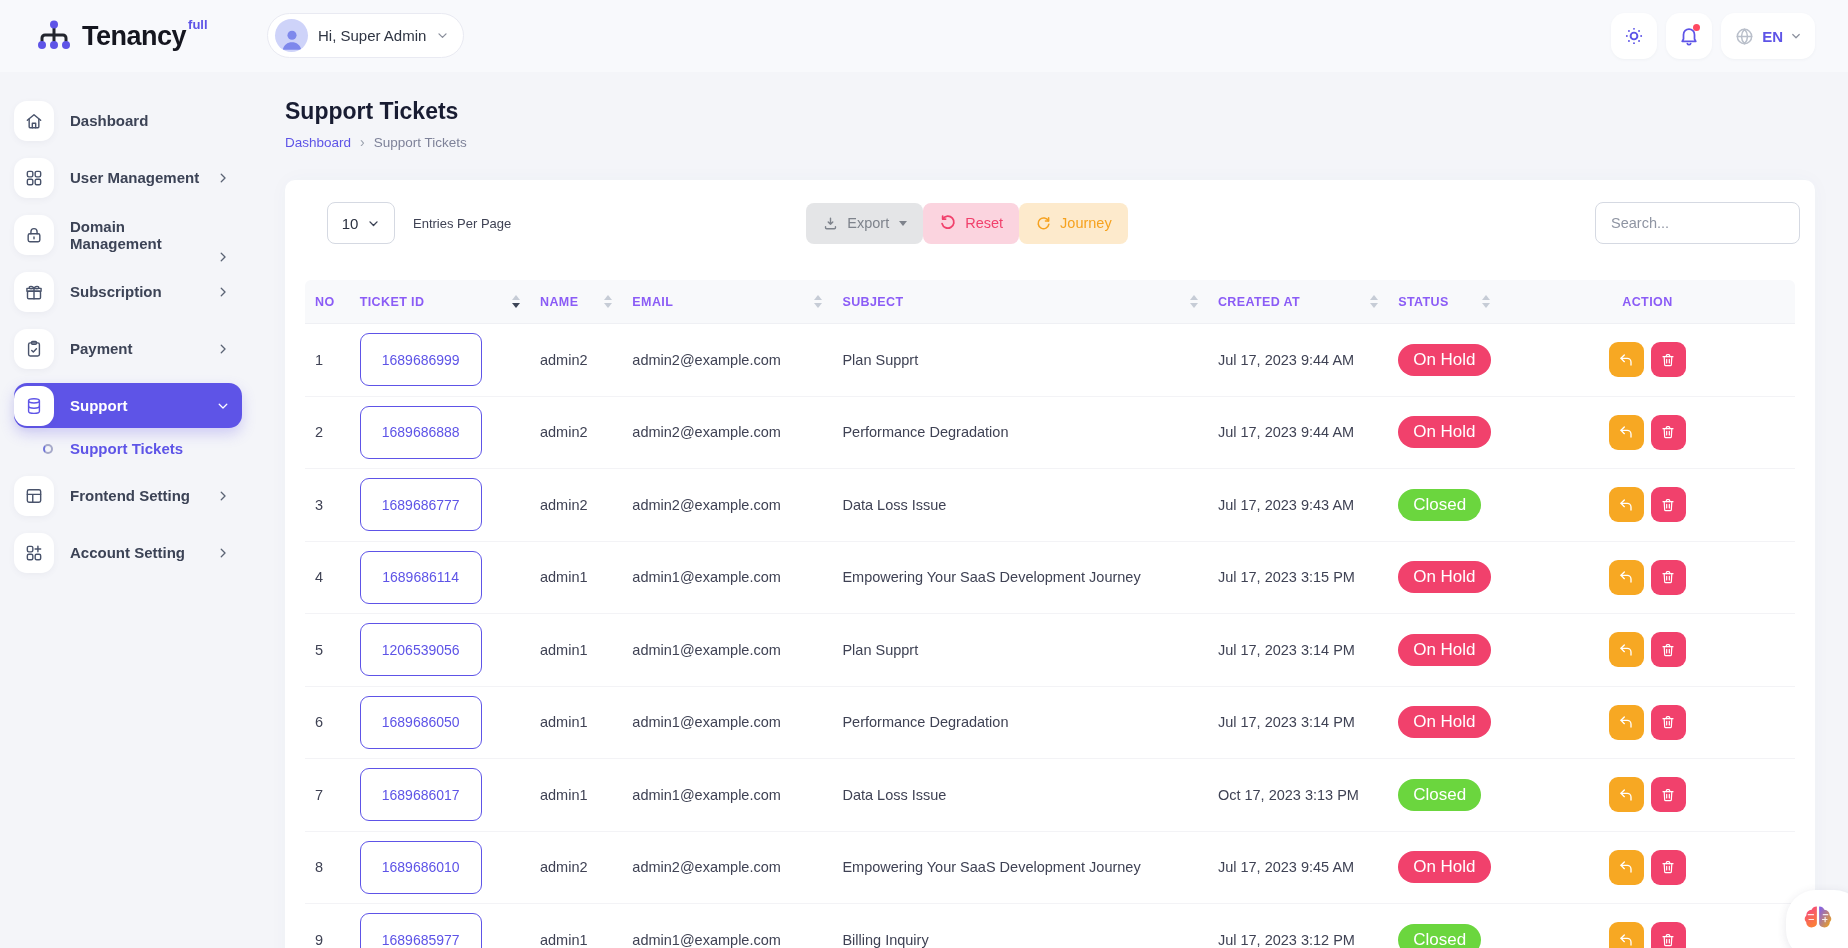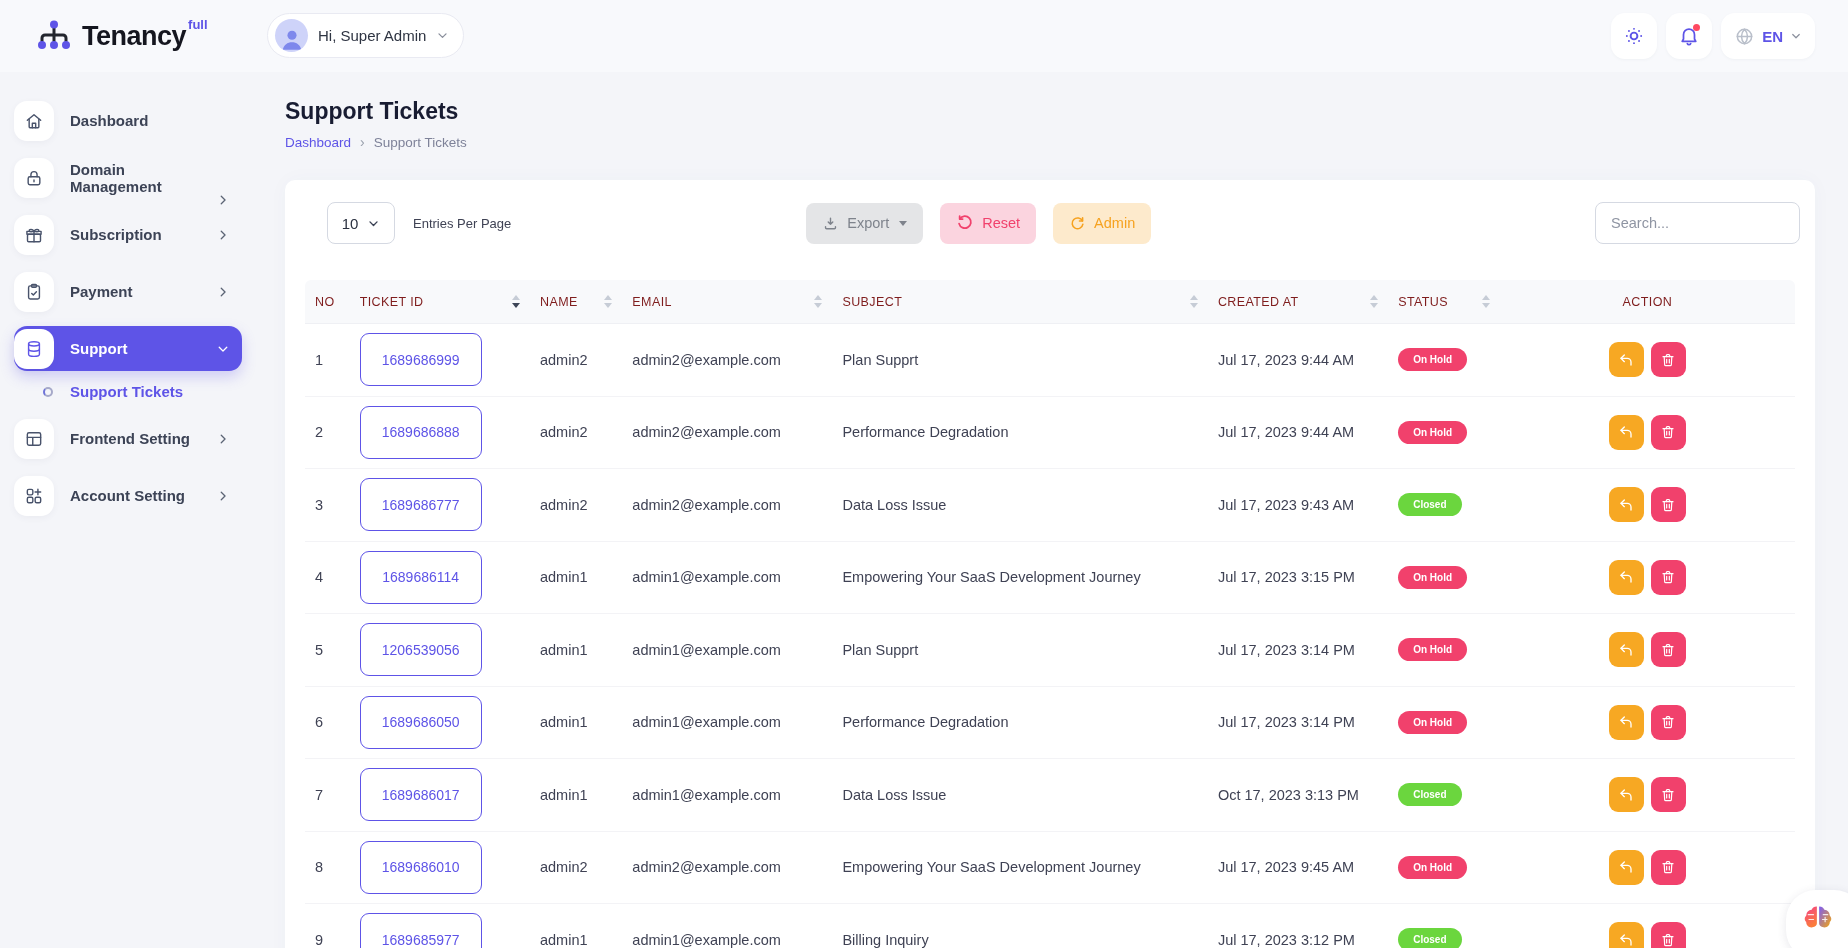--- a/index.html
+++ b/index.html
@@ -64,51 +64,51 @@
   .bc-sep{color:#9aa0ad;font-size:14px;}
   .bc-cur{color:var(--muted);}
 
   
   .card{margin-top:30px;background:#fff;border-radius:10px;box-shadow:0 0 20px rgba(76,87,125,.03);height:900px;}
   .controls{display:flex;align-items:center;padding:22px 15px 0 42px;}
   .pp-select{width:68px;height:42px;border:1px solid #d5d9e2;border-radius:8px;background:#fff;display:flex;
     align-items:center;justify-content:center;gap:9px;font-size:15px;color:#2b3140;cursor:pointer;}
   .pp-select .sel-chev{color:#3c4356;}
   .entries-label{margin-left:18px;font-size:13px;color:var(--body);}
-  .btn-group{display:flex;gap:17px;margin-left:295px;}
+  .btn-group{display:flex;margin-left:295px;}
   .btn{height:41px;border:none;border-radius:8px;display:flex;align-items:center;gap:8px;padding:0 16px;
     font-size:14.5px;font-weight:500;cursor:pointer;font-family:inherit;}
   .btn-export{background:#e4e5e7;color:#7e838c;}
   .btn-export .caret{width:0;height:0;border-left:4.5px solid transparent;border-right:4.5px solid transparent;
     border-top:5px solid #7e838c;margin-left:2px;}
   .btn-reset{background:#fbd4df;color:var(--pink);}
   .btn-reload{background:#fdeacc;color:#f6a21f;}
   .search{margin-left:auto;width:205px;height:42px;border:1px solid #d5d9e2;border-radius:8px;padding:0 15px;
     font-size:14.5px;color:var(--body);outline:none;background:#fff;font-family:inherit;}
   .search::placeholder{color:#8f95a3;}
 
   
   .table{margin-top:36px;padding:0 20px;--cols:3% 12.1% 6.2% 14.1% 25.2% 12.1% 7.5% 19.8%;}
   .thead{display:grid;grid-template-columns:var(--cols);height:44px;align-items:center;background:#f8f9fb;
     border-radius:6px 6px 0 0;border-bottom:1px solid #eff0f4;}
-  .th{display:flex;align-items:center;font-size:12.5px;font-weight:400;color:#7f1d1d;letter-spacing:.4px;padding-left:10px;cursor:default;}
+  .th{display:flex;align-items:center;font-size:12.5px;font-weight:700;color:#8b5cf6;letter-spacing:.4px;padding-left:10px;cursor:default;}
   .th.sortable{cursor:pointer;}
   .th.c-action{justify-content:center;padding-left:0;}
   .sort{margin-left:auto;margin-right:10px;display:flex;flex-direction:column;align-items:center;}
   .sort i{display:block;width:0;height:0;border-left:4.5px solid transparent;border-right:4.5px solid transparent;}
   .sort .up{border-bottom:5px solid #c6ccd6;margin-bottom:2.5px;}
   .sort .dn{border-top:5px solid #c6ccd6;}
   .sort .dn.on{border-top-color:#3d4657;}
   .tr{display:grid;grid-template-columns:var(--cols);height:72.5px;align-items:center;border-bottom:1px solid #f3f3f6;
     font-size:14.5px;color:var(--body);}
   .td{padding-left:10px;}
   .td.c-action{display:flex;justify-content:center;gap:7px;padding-left:0;}
   .ticket-btn{background:#fff;border:1px solid var(--primary);color:var(--primary);border-radius:9px;height:53px;
     width:122px;font-size:14px;display:flex;align-items:center;justify-content:center;cursor:pointer;font-family:inherit;}
-  .badge{display:inline-block;color:#fff;font-size:10px;font-weight:700;padding:6px 15px;border-radius:999px;}
+  .badge{display:inline-block;color:#fff;font-size:17px;font-weight:400;padding:6px 15px;border-radius:999px;}
   .act{width:35px;height:35px;border:none;border-radius:9px;display:flex;align-items:center;justify-content:center;
     cursor:pointer;color:#fff;}
   .act-reply{background:var(--amber);}
   .act-del{background:var(--pink);}
 
   
   .ext-badge{position:absolute;right:-16px;bottom:-12px;width:78px;height:70px;background:#fff;border-radius:30px;
     display:flex;align-items:center;justify-content:center;padding-right:14px;padding-bottom:8px;
     box-shadow:0 2px 10px rgba(60,60,90,.12);cursor:pointer;}
 </style>
@@ -184,20 +184,36 @@
             <path d="M4 11.2 12 4.4l8 6.8"></path>
             <path d="M6.2 9.8V19a1 1 0 0 0 1 1h9.6a1 1 0 0 0 1-1V9.8"></path>
             <path d="M10 20v-5.4h4V20"></path>
           </svg>
         </span>
         <span class="side-label">Dashboard</span>
       </div>
       <div class="side-item">
         <span class="side-icon">
           <svg class="stroke-ic" width="20" height="20" viewBox="0 0 24 24" style="stroke-width:1.7">
+            <rect x="4" y="4" width="6.6" height="6.6" rx="1.8"></rect>
+            <rect x="13.4" y="4" width="6.6" height="6.6" rx="1.8"></rect>
+            <rect x="4" y="13.4" width="6.6" height="6.6" rx="1.8"></rect>
+            <rect x="13.4" y="13.4" width="6.6" height="6.6" rx="1.8"></rect>
+          </svg>
+        </span>
+        <span class="side-label">User Management</span>
+        <span class="side-chev ">
+          <svg class="stroke-ic" width="14" height="14" viewBox="0 0 24 24" style="stroke-width:2.2">
+            <path d="m9 5.5 6.5 6.5L9 18.5"></path>
+          </svg>
+        </span>
+      </div>
+      <div class="side-item">
+        <span class="side-icon">
+          <svg class="stroke-ic" width="20" height="20" viewBox="0 0 24 24" style="stroke-width:1.7">
             <rect x="5" y="10.5" width="14" height="9.5" rx="2"></rect>
             <path d="M8.3 10.5V8a3.7 3.7 0 0 1 7.4 0v2.5"></path>
             <path d="M12 14.3v2.2"></path>
           </svg>
         </span>
         <span class="side-label">Domain Management</span>
         <span class="side-chev chev-low">
           <svg class="stroke-ic" width="14" height="14" viewBox="0 0 24 24" style="stroke-width:2.2">
             <path d="m9 5.5 6.5 6.5L9 18.5"></path>
           </svg>
@@ -317,21 +333,21 @@
               <path d="M5.2 6.4A8 8 0 1 1 4.1 12.8"></path>
                 <path d="M4.9 2.9v3.9h3.9"></path>
             </svg>
             <span>Reset</span>
           </button>
           <button class="btn btn-reload">
             <svg class="stroke-ic" width="17" height="17" viewBox="0 0 24 24" style="stroke-width:2.2">
               <path d="M18.9 8.4A7.6 7.6 0 1 0 19.6 13"></path>
                 <path d="M19.2 4v4.4h-4.4"></path>
             </svg>
-            <span>Admin</span>
+            <span>Journey</span>
           </button>
         </div>
 
         <input class="search" placeholder="Search..." style="">
       </div>
 
       <div class="table">
         <div class="thead" id="thead">
             <div class="th c-no">
               <span>NO</span>

